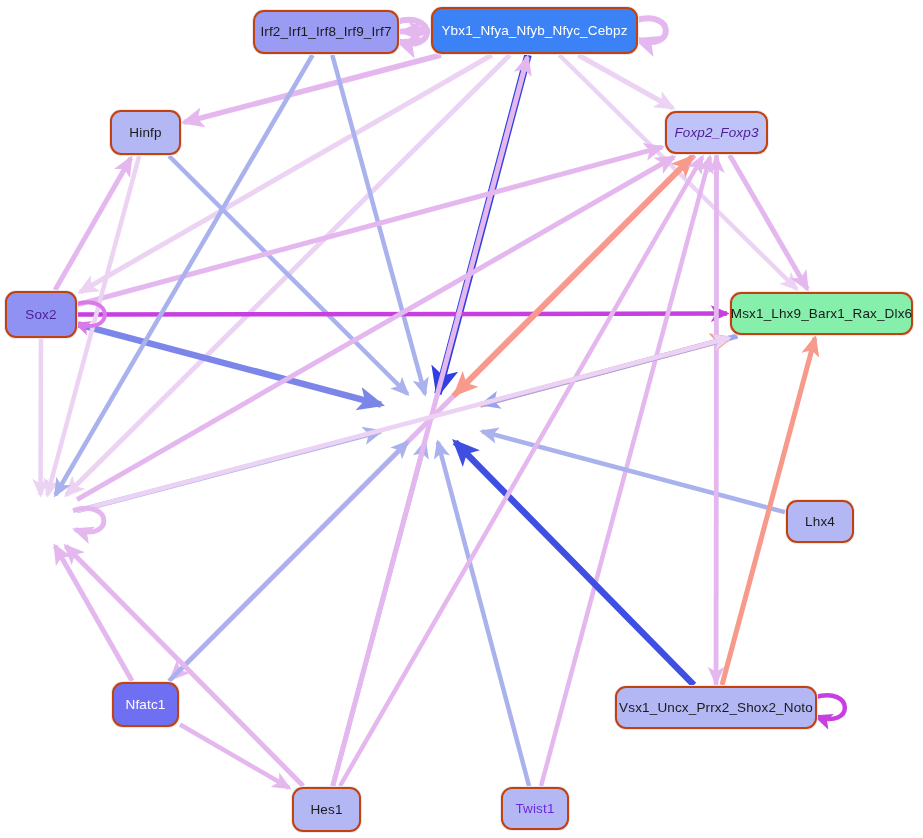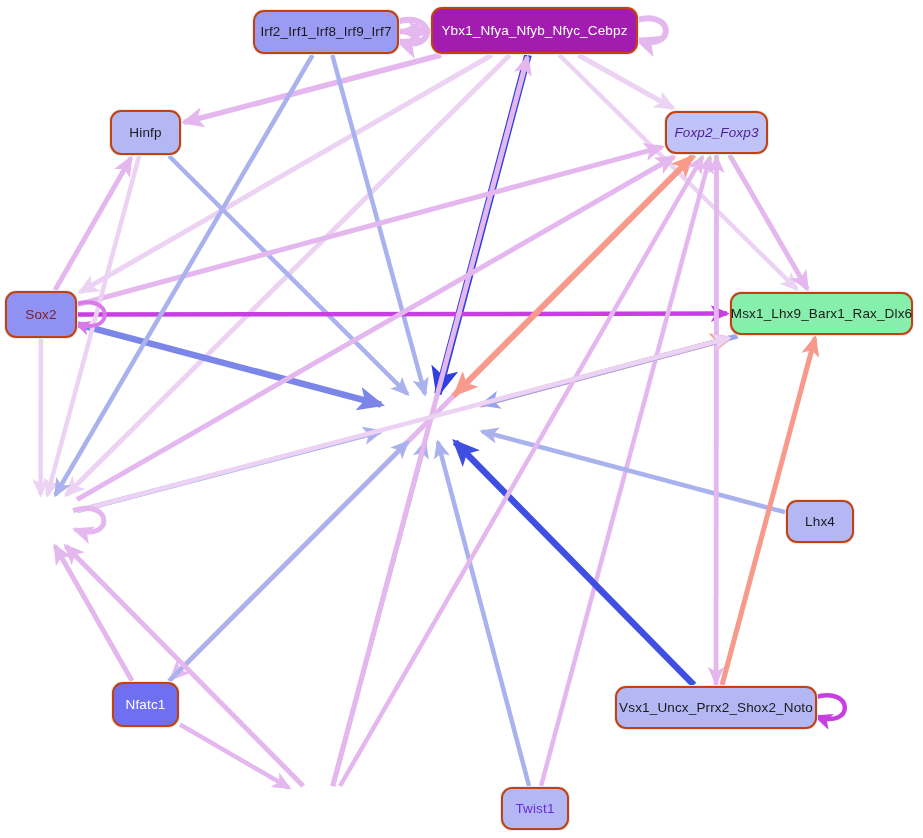--- a/index.html
+++ b/index.html
@@ -123,40 +123,43 @@
       <line x1="722.02" y1="685.00" x2="814.94" y2="338.00" stroke="#f79a8b" stroke-width="5" stroke-linecap="butt" marker-end="url(#mkf79a8b)"></line>
       <path d="M 635 20.6 C 675.8 8, 675.8 53, 637 39.5" fill="none" stroke="#e4b8ef" stroke-width="6" marker-end="url(#mke4b8ef)"></path>
       <path d="M 396 22.1 C 436.8 9.5, 436.8 54.5, 398 41" fill="none" stroke="#e4b8ef" stroke-width="6" marker-end="url(#mke4b8ef)"></path>
       <path d="M 74 304.6 C 114.80000000000001 292, 114.80000000000001 337, 76 323.5" fill="none" stroke="#d97ae8" stroke-width="4" marker-end="url(#mkd97ae8)"></path>
       <path d="M 73 510.6 C 113.80000000000001 498, 113.80000000000001 543, 75 529.5" fill="none" stroke="#e4b8ef" stroke-width="5" marker-end="url(#mke4b8ef)"></path>
       <path d="M 814 697.6 C 854.8 685, 854.8 730, 816 716.5" fill="none" stroke="#c73fe0" stroke-width="4.5" marker-end="url(#mkc73fe0)"></path>
     </svg>
 <div class="node" style="left: 253px; top: 10px; width: 146px; height: 44px; background: rgb(154, 156, 244); color: rgb(26, 26, 26);">
       <span class="node-label">Irf2_Irf1_Irf8_Irf9_Irf7</span>
     </div>
-    <div class="node" style="left: 431px; top: 7px; width: 207px; height: 47px; background: #a21caf; color: rgb(255, 255, 255); align-items: center;">
+    <div class="node" style="left: 431px; top: 7px; width: 207px; height: 47px; background: #3b82f6; color: rgb(255, 255, 255); align-items: center;">
       <span class="node-label">Ybx1_Nfya_Nfyb_Nfyc_Cebpz</span>
     </div>
     <div class="node" style="left: 110px; top: 110px; width: 71px; height: 45px; background: rgb(179, 184, 245); color: rgb(26, 26, 26);">
       <span class="node-label">Hinfp</span>
     </div>
     <div class="node" style="left: 665px; top: 111px; width: 103px; height: 43px; background: rgb(191, 195, 247); color: #4c1d95; font-style: italic;">
       <span class="node-label">Foxp2_Foxp3</span>
     </div>
-    <div class="node" style="left: 5px; top: 291px; width: 72px; height: 47px; background: rgb(143, 146, 243); color: #7f1d1d;">
+    <div class="node" style="left: 5px; top: 291px; width: 72px; height: 47px; background: rgb(143, 146, 243); color: #4c1d95;">
       <span class="node-label">Sox2</span>
     </div>
     <div class="node" style="left: 730px; top: 292px; width: 183px; height: 43px; background: #86efac; color: rgb(26, 26, 26);">
       <span class="node-label">Msx1_Lhx9_Barx1_Rax_Dlx6</span>
     </div>
     <div class="node" style="left: 786px; top: 500px; width: 68px; height: 43px; background: rgb(179, 184, 245); color: rgb(26, 26, 26);">
       <span class="node-label">Lhx4</span>
     </div>
     <div class="node" style="left: 112px; top: 682px; width: 67px; height: 45px; background: rgb(111, 111, 242); color: rgb(255, 255, 255);">
       <span class="node-label">Nfatc1</span>
     </div>
     <div class="node" style="left: 615px; top: 686px; width: 202px; height: 43px; background: rgb(179, 184, 245); color: rgb(26, 26, 26);">
       <span class="node-label">Vsx1_Uncx_Prrx2_Shox2_Noto</span>
     </div>
+    <div class="node" style="left: 292px; top: 787px; width: 69px; height: 45px; background: rgb(179, 184, 245); color: rgb(26, 26, 26);">
+      <span class="node-label">Hes1</span>
+    </div>
     <div class="node" style="left: 501px; top: 787px; width: 68px; height: 43px; background: rgb(179, 184, 245); color: #6d28d9;">
       <span class="node-label">Twist1</span>
     </div>
   </div>
 
 </body></html>

